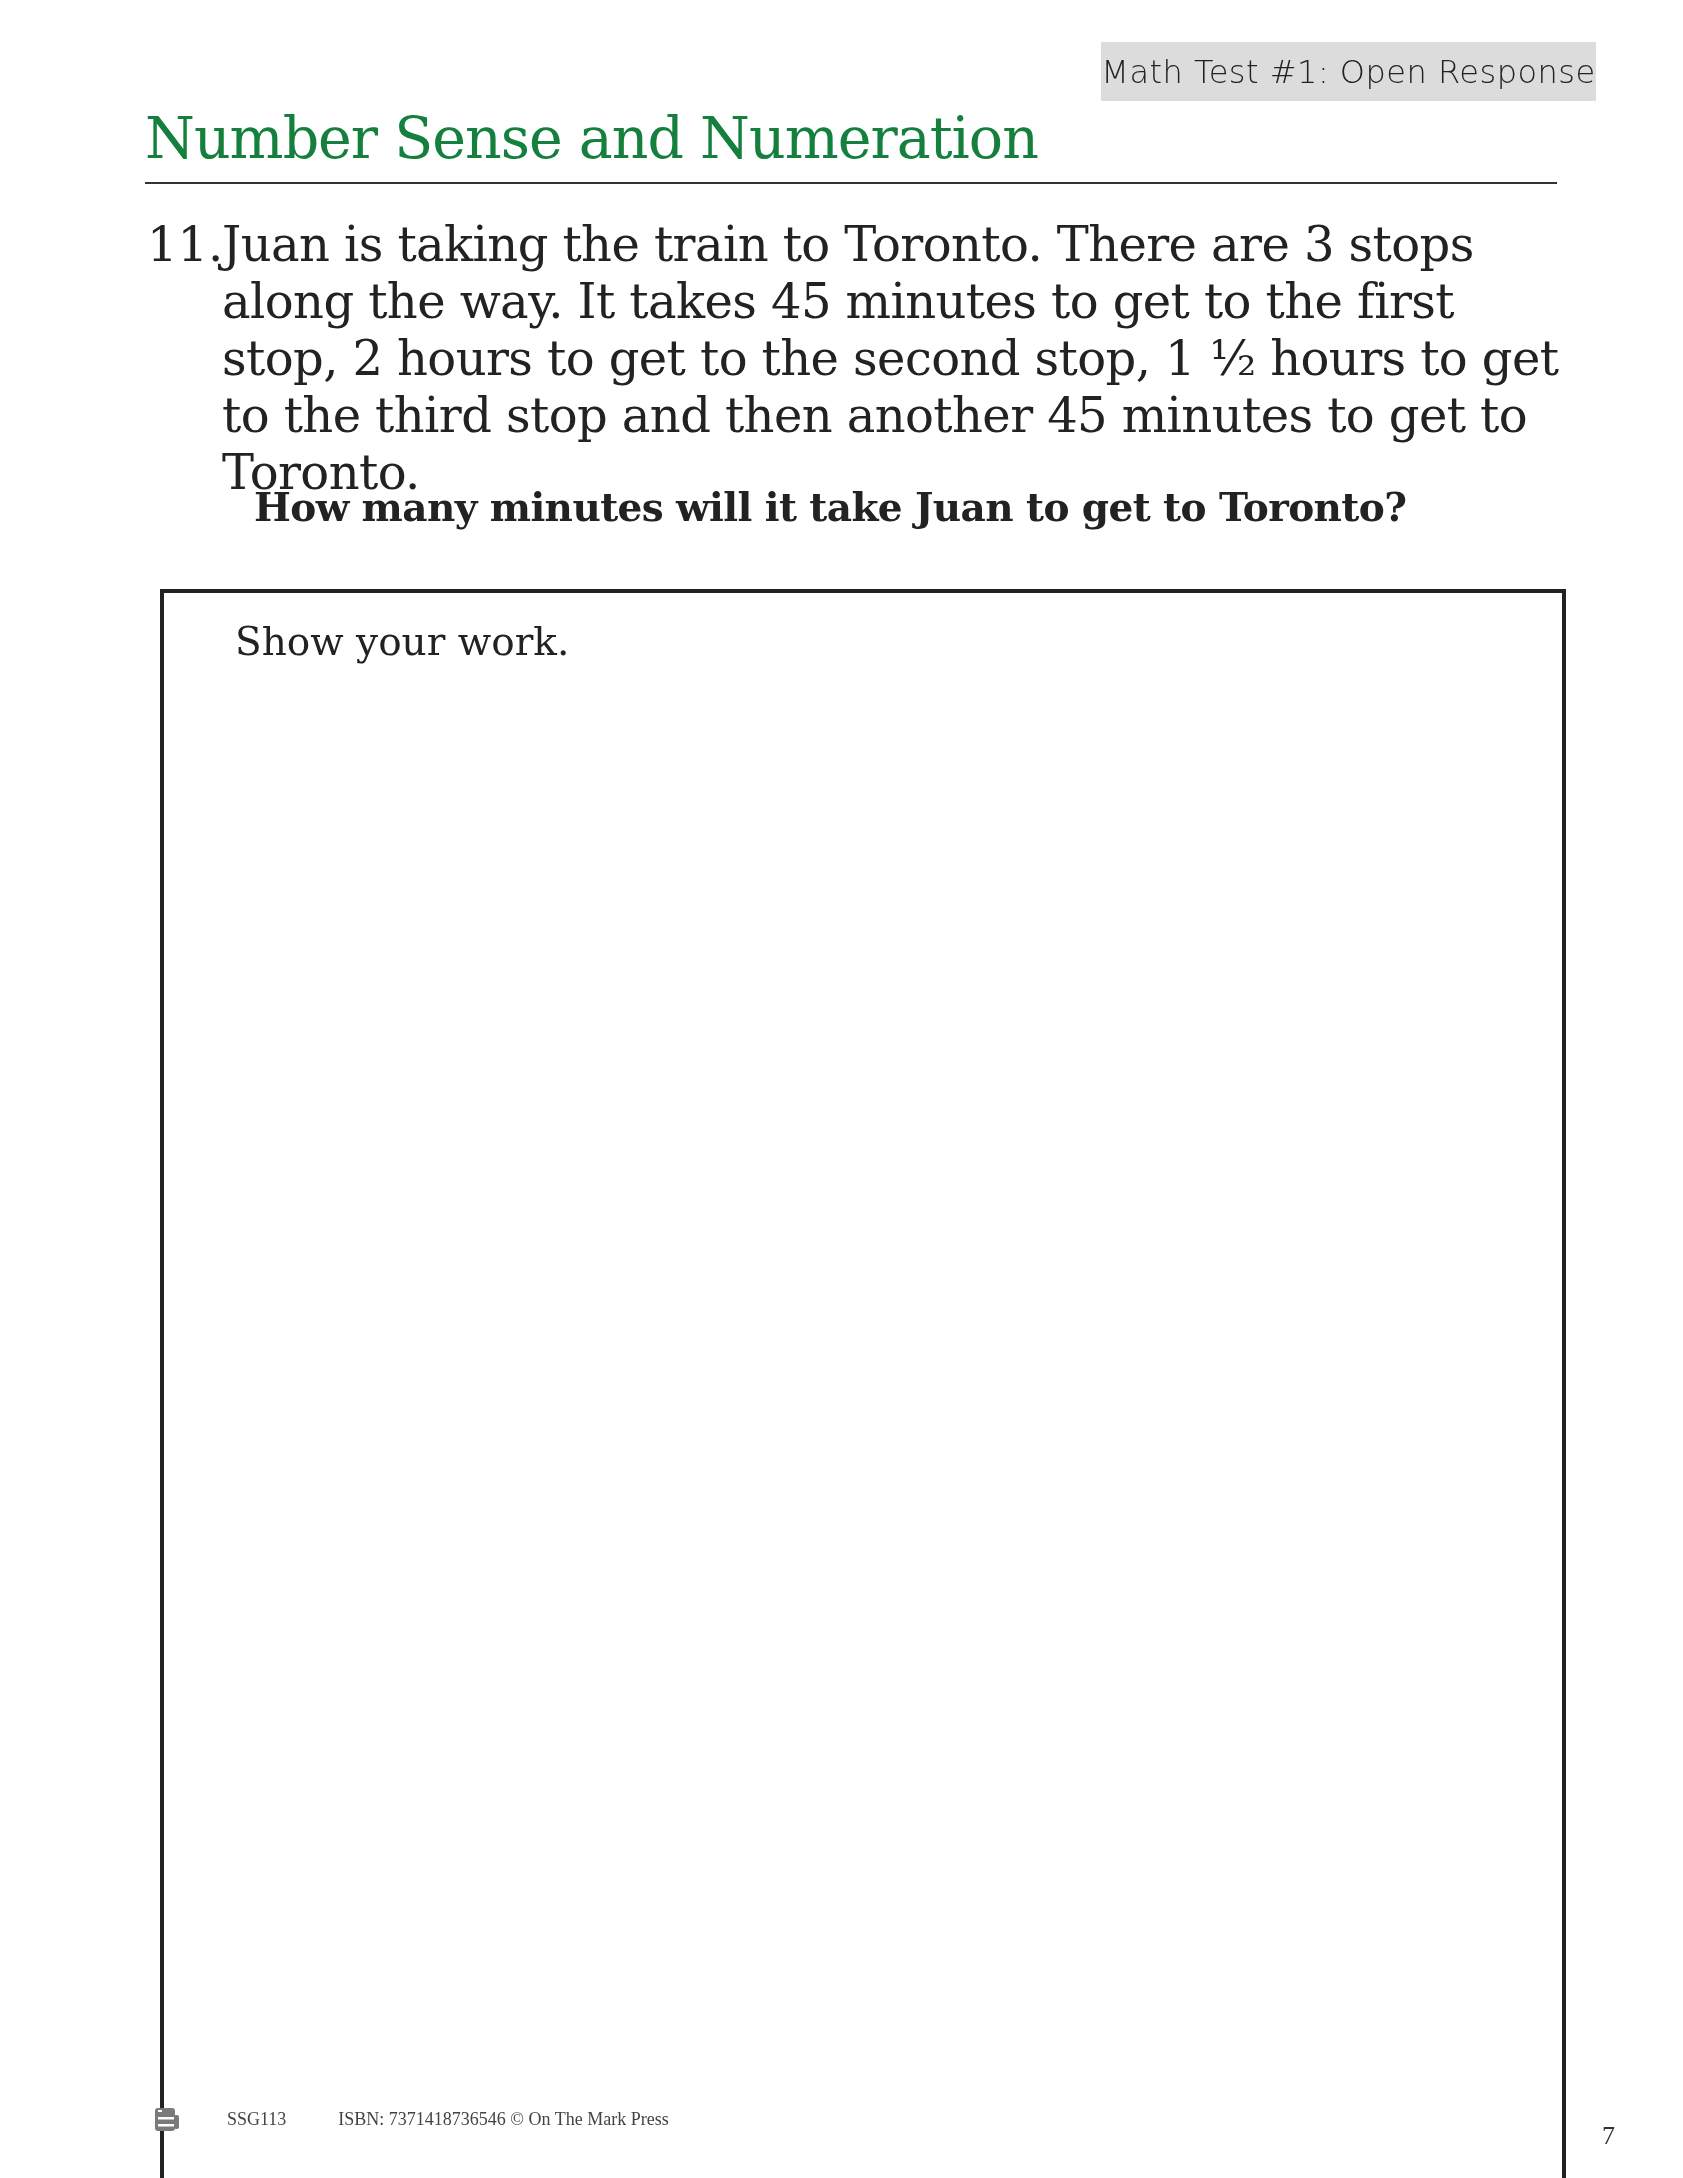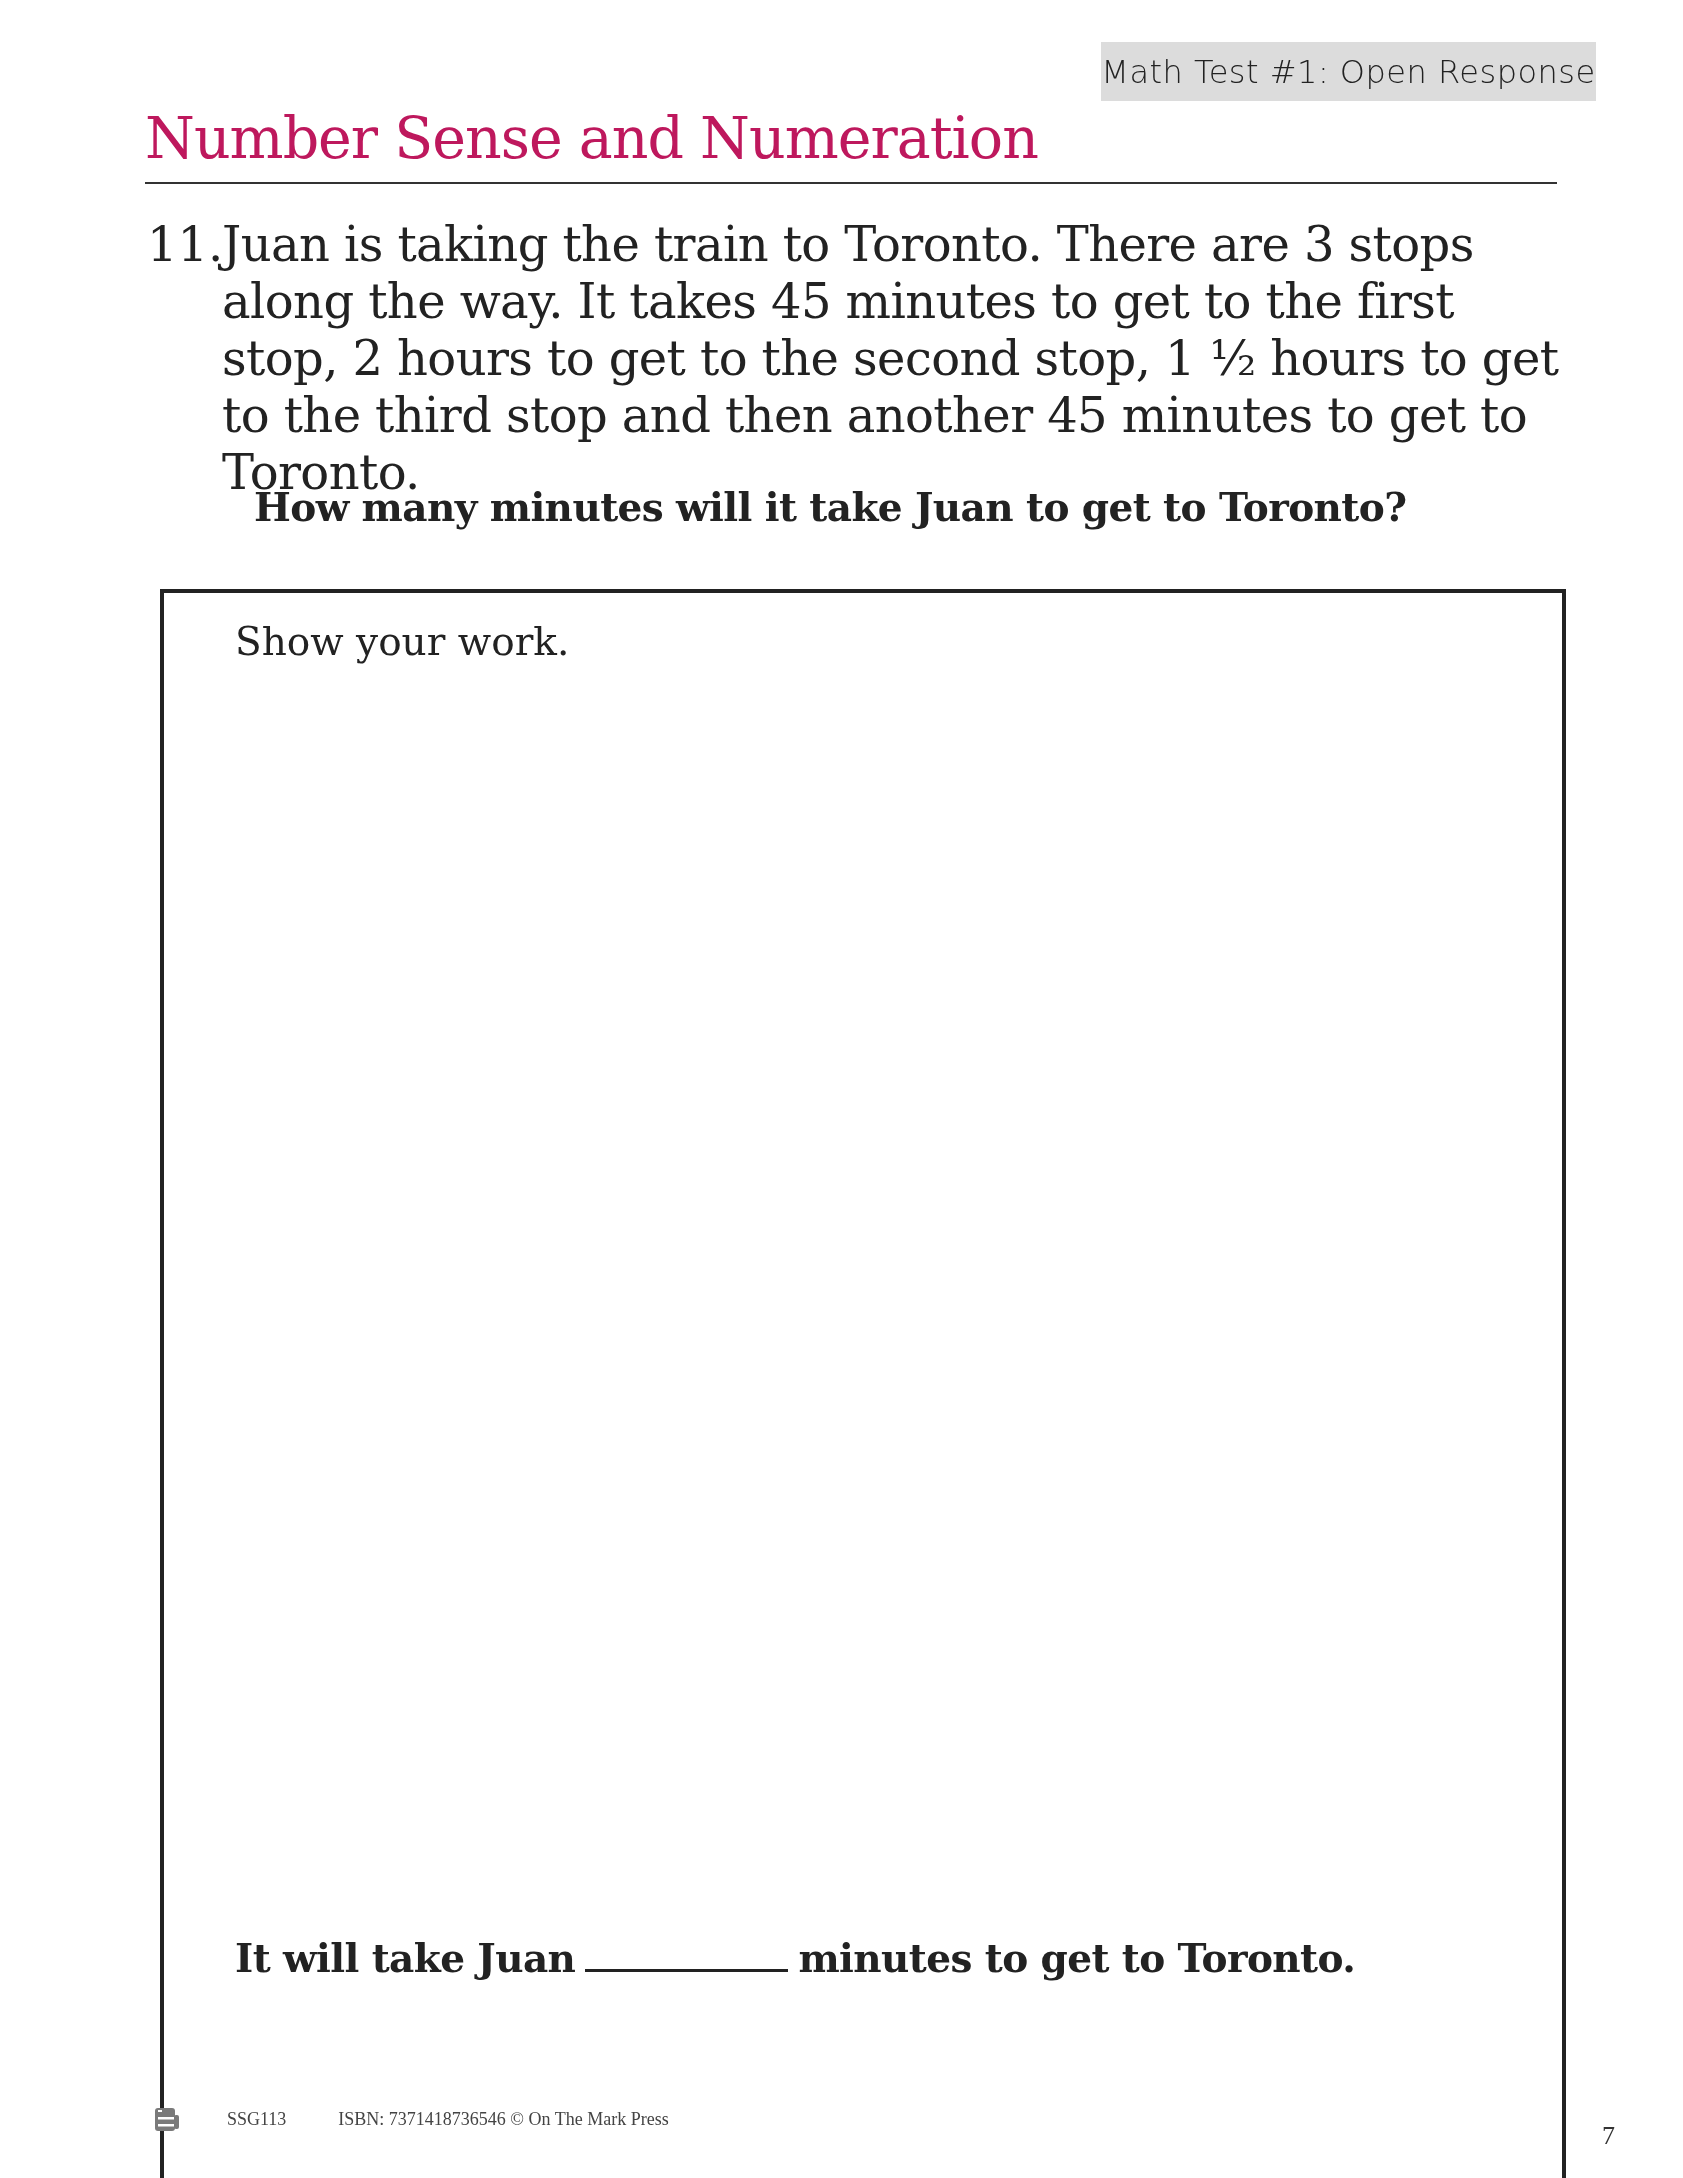--- a/index.html
+++ b/index.html
@@ -1,18 +1,18 @@
 <!DOCTYPE html>
 <html><head>
 <meta charset="utf-8">
 <style>
   html,body{margin:0;padding:0;background:#fff;}
   body{width:1683px;height:2178px;position:relative;overflow:hidden;color:#222;font-family:"DejaVu Serif","Liberation Serif",serif;}
   .hdr-tab{position:absolute;left:1061px;top:42px;width:495px;height:59px;background:#dcdcdc;display:flex;align-items:center;justify-content:center;font-family:"DejaVu Sans","Liberation Sans",sans-serif;font-size:32px;font-weight:300;color:#222;letter-spacing:0.5px;margin-left:40px;}
-  .title{position:absolute;left:145px;top:99px;font-size:57px;line-height:79px;color:#be185d;font-family:"DejaVu Serif",serif;letter-spacing:-1px;}
+  .title{position:absolute;left:145px;top:99px;font-size:57px;line-height:79px;color:#15803d;font-family:"DejaVu Serif",serif;letter-spacing:-1px;}
   .rule{position:absolute;left:145px;top:182px;width:1412px;height:2px;background:#333;}
   .q-num{position:absolute;left:147px;top:216px;font-size:48px;line-height:57px;}
   .q-text{position:absolute;left:222px;top:216px;width:1337px;font-size:48px;line-height:57px;letter-spacing:-0.6px;}
   .q-ask{position:absolute;left:222px;top:479px;font-size:39px;font-weight:bold;line-height:57px;letter-spacing:-0.6px;margin-left:32px;}
   .work-box{position:absolute;left:160px;top:589px;width:1406px;height:1845px;border:4px solid #222;box-sizing:border-box;}
   .show-work{position:absolute;left:71px;top:20px;font-size:39px;line-height:57px;}
   .answer{position:absolute;left:71px;top:1337px;font-size:39px;font-weight:bold;line-height:57px;display:flex;align-items:baseline;letter-spacing:-0.6px;}
   .blank{display:inline-block;width:203px;border-bottom:3px solid #222;margin:0 10px;height:1px;}
   .footer{position:absolute;left:153px;top:2105px;display:flex;align-items:center;font-family:"Liberation Serif",serif;font-size:18px;color:#444;gap:30px;}
   .logo{width:28px;height:28px;margin-right:16px;}
@@ -28,25 +28,20 @@
 
 <div class="title">Number Sense and Numeration</div>
 <div class="rule"></div>
 
 <div class="q-num">11.</div>
 <div class="q-text">Juan is taking the train to Toronto. There are 3 stops along the way. It takes 45 minutes to get to the first stop, 2 hours to get to the second stop, 1 ½ hours to get to the third stop and then another 45 minutes to get to Toronto.</div>
 <div class="q-ask">How many minutes will it take Juan to get to Toronto?</div>
 
 <div class="work-box">
   <div class="show-work">Show your work.</div>
-  <div class="answer">
-    <span>It will take Juan</span>
-    <span class="blank"></span>
-    <span>minutes to get to Toronto.</span>
-  </div>
 </div>
 
 <div class="footer">
   <svg class="logo" viewBox="0 0 28 28">
     <rect x="2" y="3" width="20" height="23" rx="3" fill="#7a7a7a"></rect>
     <rect x="5" y="5" width="4" height="2" fill="#fff"></rect>
     <rect x="5" y="12" width="20" height="2.5" fill="#fff"></rect>
     <rect x="5" y="19" width="20" height="2.5" fill="#fff"></rect>
     <rect x="21" y="10" width="5" height="14" rx="2" fill="#7a7a7a"></rect>
   </svg>

